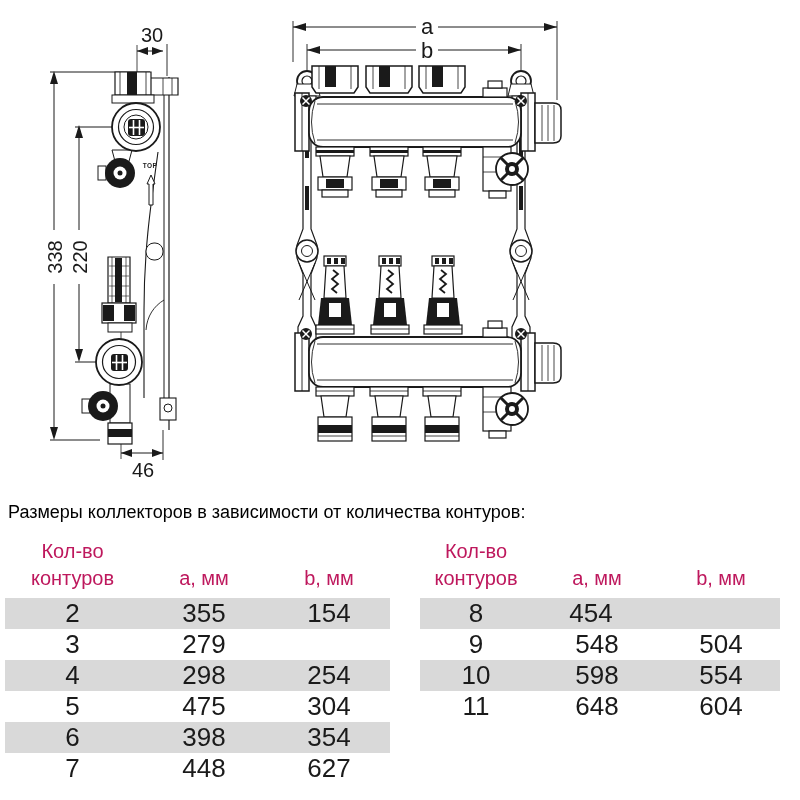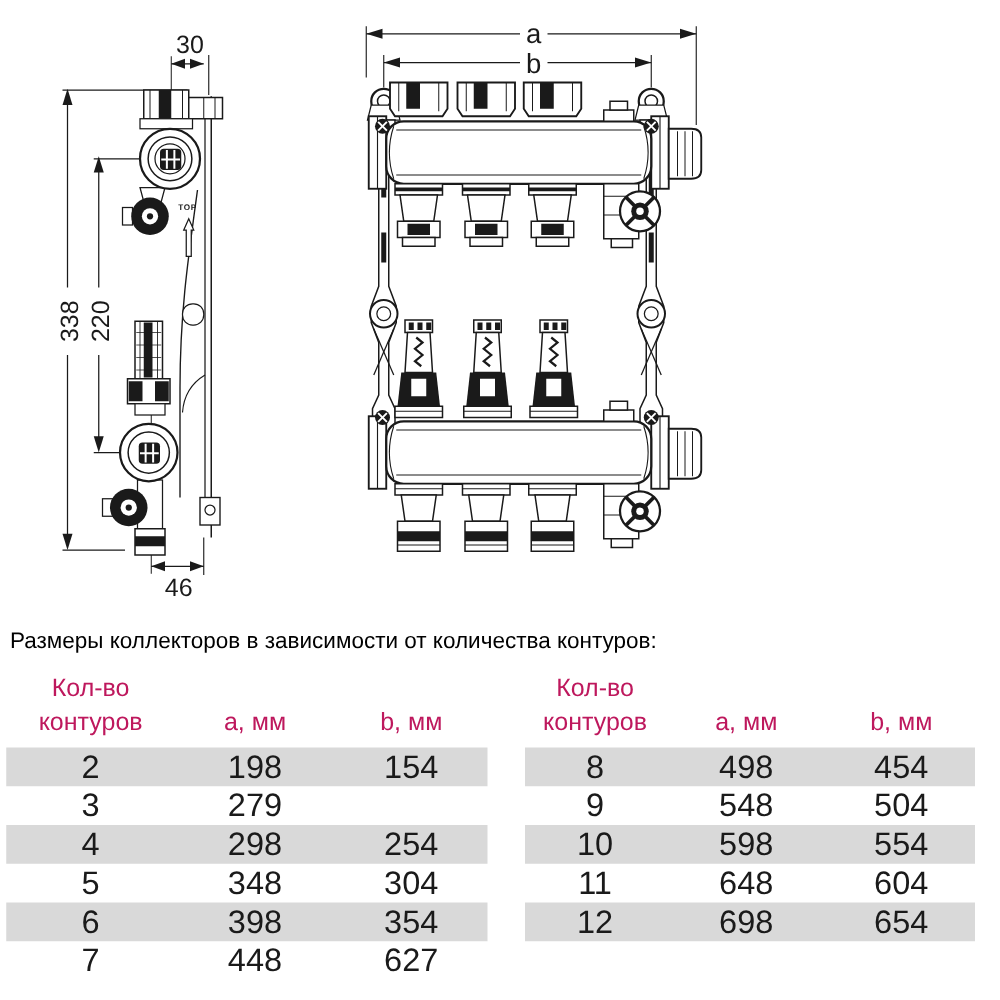--- a/index.html
+++ b/index.html
@@ -291,35 +291,35 @@
       <div class="th c2">
         <span>a, мм</span>
       </div>
       <div class="th c3">
         <span>b, мм</span>
       </div>
     </div>
     <div class="rows">
       <div class="row">
         <div class="cell c1">2</div>
-        <div class="cell c2">198</div>
+        <div class="cell c2">355</div>
         <div class="cell c3">154</div>
       </div>
       <div class="row">
         <div class="cell c1">3</div>
         <div class="cell c2">279</div>
       </div>
       <div class="row">
         <div class="cell c1">4</div>
         <div class="cell c2">298</div>
         <div class="cell c3">254</div>
       </div>
       <div class="row">
         <div class="cell c1">5</div>
-        <div class="cell c2">348</div>
+        <div class="cell c2">475</div>
         <div class="cell c3">304</div>
       </div>
       <div class="row">
         <div class="cell c1">6</div>
         <div class="cell c2">398</div>
         <div class="cell c3">354</div>
       </div>
       <div class="row">
         <div class="cell c1">7</div>
         <div class="cell c2">448</div>
@@ -337,38 +337,32 @@
       <div class="th c2">
         <span>a, мм</span>
       </div>
       <div class="th c3">
         <span>b, мм</span>
       </div>
     </div>
     <div class="rows">
       <div class="row">
         <div class="cell c1">8</div>
-        <div class="cell c2">498</div>
         <div class="cell c3">454</div>
       </div>
       <div class="row">
         <div class="cell c1">9</div>
         <div class="cell c2">548</div>
         <div class="cell c3">504</div>
       </div>
       <div class="row">
         <div class="cell c1">10</div>
         <div class="cell c2">598</div>
         <div class="cell c3">554</div>
       </div>
       <div class="row">
         <div class="cell c1">11</div>
         <div class="cell c2">648</div>
         <div class="cell c3">604</div>
       </div>
-      <div class="row">
-        <div class="cell c1">12</div>
-        <div class="cell c2">698</div>
-        <div class="cell c3">654</div>
-      </div>
     </div>
   </div>
 </div>
 
 </body></html>

